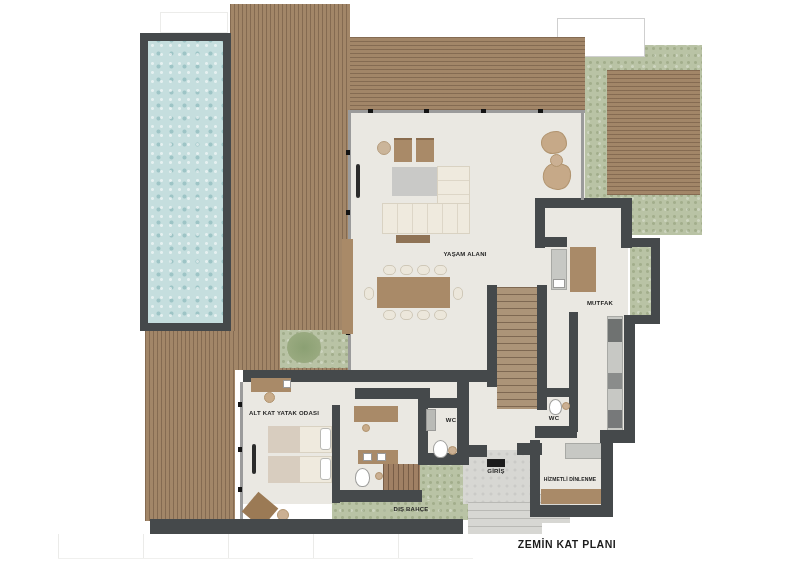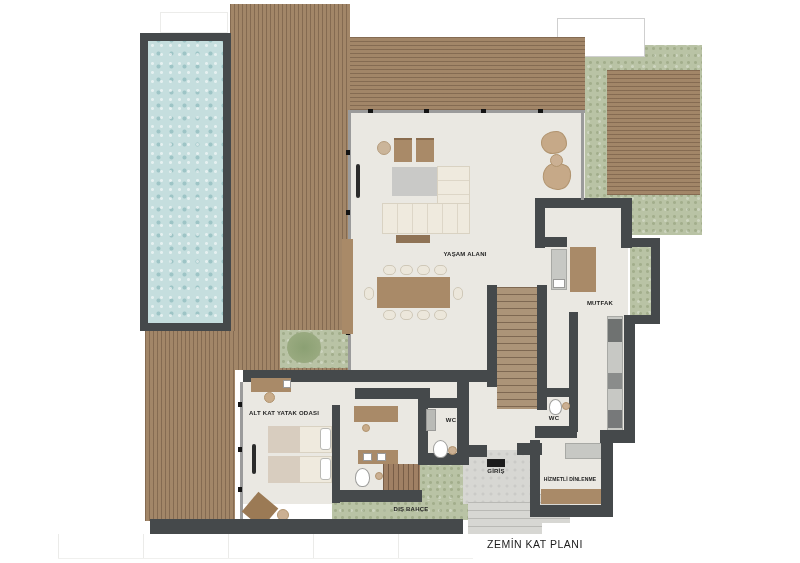--- a/index.html
+++ b/index.html
@@ -28,22 +28,22 @@
   .stairs-v{position:absolute;background-color:#a08064;
      background-image:repeating-linear-gradient(90deg,rgba(70,50,35,.45) 0 1px,transparent 1px 5px);}
   .wood{position:absolute;background:#a98a68;}
   .cream{position:absolute;background:#efeade;border:1px solid #d9d2c2;box-sizing:border-box;}
   .counter{position:absolute;background:#c7c8c4;border:1px solid #a8a9a5;box-sizing:border-box;}
   .glass{position:absolute;background:#9b9b9b;}
   .tick{position:absolute;width:5px;height:4px;background:#141414;}
   .lbl{position:absolute;font-weight:bold;font-size:6px;color:#232323;letter-spacing:.2px;
        text-align:center;white-space:nowrap;}
   .lbl-sm{font-size:5px;letter-spacing:.1px;}
-  .title{position:absolute;font-weight:normal;font-size:10.5px;color:#1c1c1c;letter-spacing:.5px;
-       text-align:left;white-space:nowrap;}
+  .title{position:absolute;font-weight:bold;font-size:10.5px;color:#1c1c1c;letter-spacing:.5px;
+       text-align:center;white-space:nowrap;}
   .chair{position:absolute;width:13px;height:10px;background:#ece7db;border:1px solid #cfc8b8;
        border-radius:5px;box-sizing:border-box;}
   .blob{position:absolute;background:#c6a988;border:1px solid #b1946f;box-sizing:border-box;
        border-radius:60% 40% 55% 45%/50% 55% 45% 50%;}
   .oval{position:absolute;background:#ffffff;border:1px solid #9d9d9b;box-sizing:border-box;
        border-radius:50% 50% 45% 45%;}
   .dot{position:absolute;border-radius:50%;}
   .faint{position:absolute;background:transparent;border:1px solid #ececea;box-sizing:border-box;}
 </style>
 </head>

